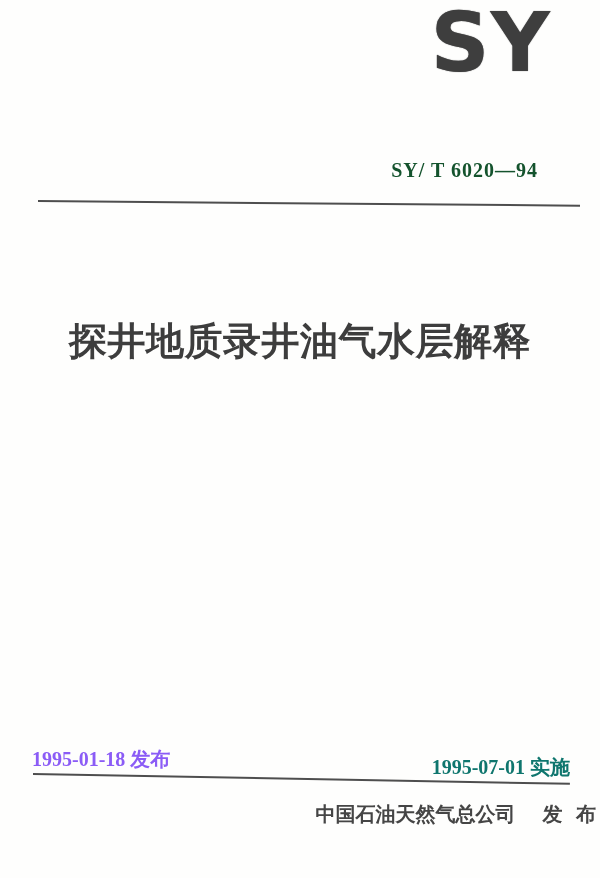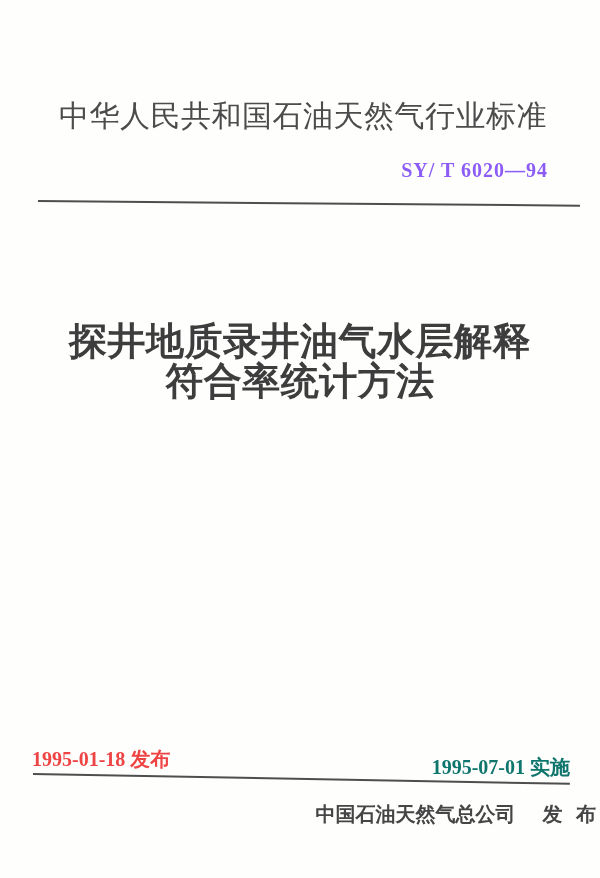--- a/index.html
+++ b/index.html
@@ -35,27 +35,27 @@
     top: 96px;
     font-size: 30px;
     letter-spacing: 0.5px;
     font-weight: normal;
     color: #4c4c4c;
     white-space: nowrap;
   }
   
   .std-number {
     position: absolute;
-    right: 52px;
+    right: 62px;
     top: 159px;
     font-family: "Liberation Serif", serif;
     font-weight: bold;
     font-size: 20px;
     letter-spacing: 1px;
-    color: #8b5cf6;
+    color: #14532d;
     white-space: nowrap;
   }
   .rule {
     position: absolute;
     height: 2px;
     background: #4e4e4e;
     transform-origin: left center;
   }
   .rule-top {
     left: 38px;
@@ -83,21 +83,21 @@
     color: #3d3d3d;
   }
   
   .issue-date {
     position: absolute;
     left: 32px;
     top: 746px;
     font-family: "Liberation Serif", serif;
     font-weight: bold;
     font-size: 20px;
-    color: #ef4444;
+    color: #8b5cf6;
     white-space: nowrap;
   }
   .impl-date {
     position: absolute;
     right: 30px;
     top: 754px;
     font-family: "Liberation Serif", serif;
     font-weight: bold;
     font-size: 20px;
     color: #0f766e;
@@ -119,30 +119,29 @@
     display: inline-block;
     margin-left: 27px;
     letter-spacing: 4px;
   }
 </style>
 </head>
 <body>
 
 <div class="page">
 
+  <div class="sy-logo">SY</div>
 
-  <div class="header-title">中华人民共和国石油天然气行业标准</div>
 
   <div class="std-number">SY/ T 6020—94</div>
 
   <div class="rule rule-top"></div>
 
   <div class="main-title">
     <div>探井地质录井油气水层解释</div>
-    <div>符合率统计方法</div>
   </div>
 
   <div class="issue-date">1995-01-18 发布</div>
 
   <div class="impl-date">1995-07-01 实施</div>
 
   <div class="rule rule-bottom"></div>
 
   <div class="publisher-row">
     <span>中国石油天然气总公司</span><span class="publish-label">发 布</span>

